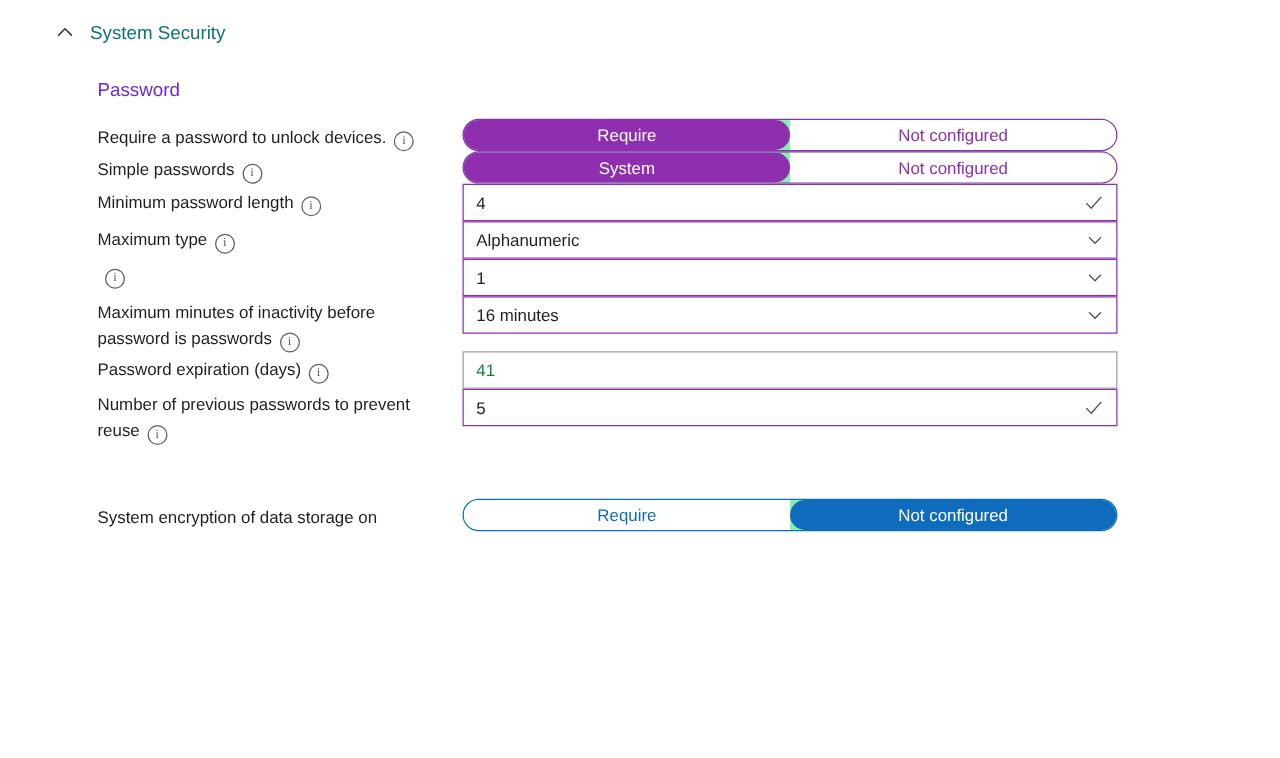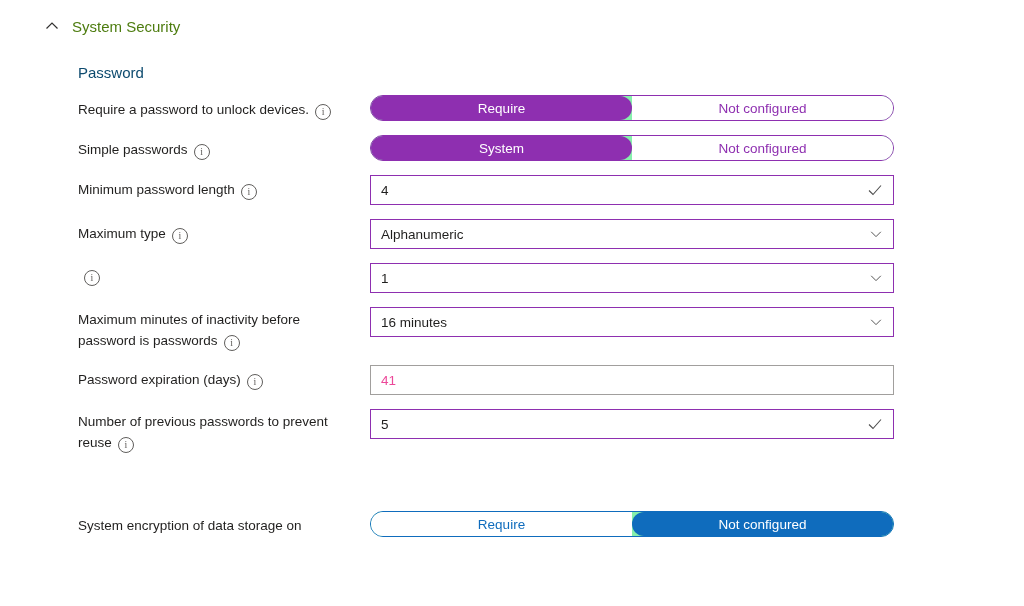--- a/index.html
+++ b/index.html
@@ -35,40 +35,39 @@
     width: 16px;
     height: 16px;
     display: inline-block;
     position: relative;
     flex: 0 0 auto;
     color: #323130;
   }
   .chevron svg { display: block; }
   .section-title {
     font-size: 15px;
-    color: #4d7c0f;
+    color: #0f766e;
   }
 
   
   .content {
     padding-left: 78px;
     padding-right: 20px;
   }
 
   .group-title {
     font-size: 15px;
-    color: #0c4a6e;
+    color: #6d28d9;
     margin-top: 22px;
     margin-bottom: 14px;
   }
 
   .row {
     display: flex;
     align-items: flex-start;
-    margin-bottom: 14px;
   }
   .row-label {
     width: 292px;
     flex: 0 0 292px;
     font-size: 13.5px;
     line-height: 21px;
     color: #201f1e;
     padding-top: 4px;
     padding-right: 10px;
     box-sizing: border-box;
@@ -163,21 +162,21 @@
   .combo.plain {
     border: 1px solid #a19f9d;
   }
   .combo .val {
     flex: 1 1 auto;
     white-space: nowrap;
     overflow: hidden;
     text-overflow: ellipsis;
   }
   .combo .val.muted {
-    color: #ec4899;
+    color: #15803d;
   }
   .caret {
     width: 14px;
     height: 14px;
     flex: 0 0 auto;
     color: #4f4f4f;
     margin-left: 8px;
   }
   .caret svg { display: block; }
   .checkmark {

